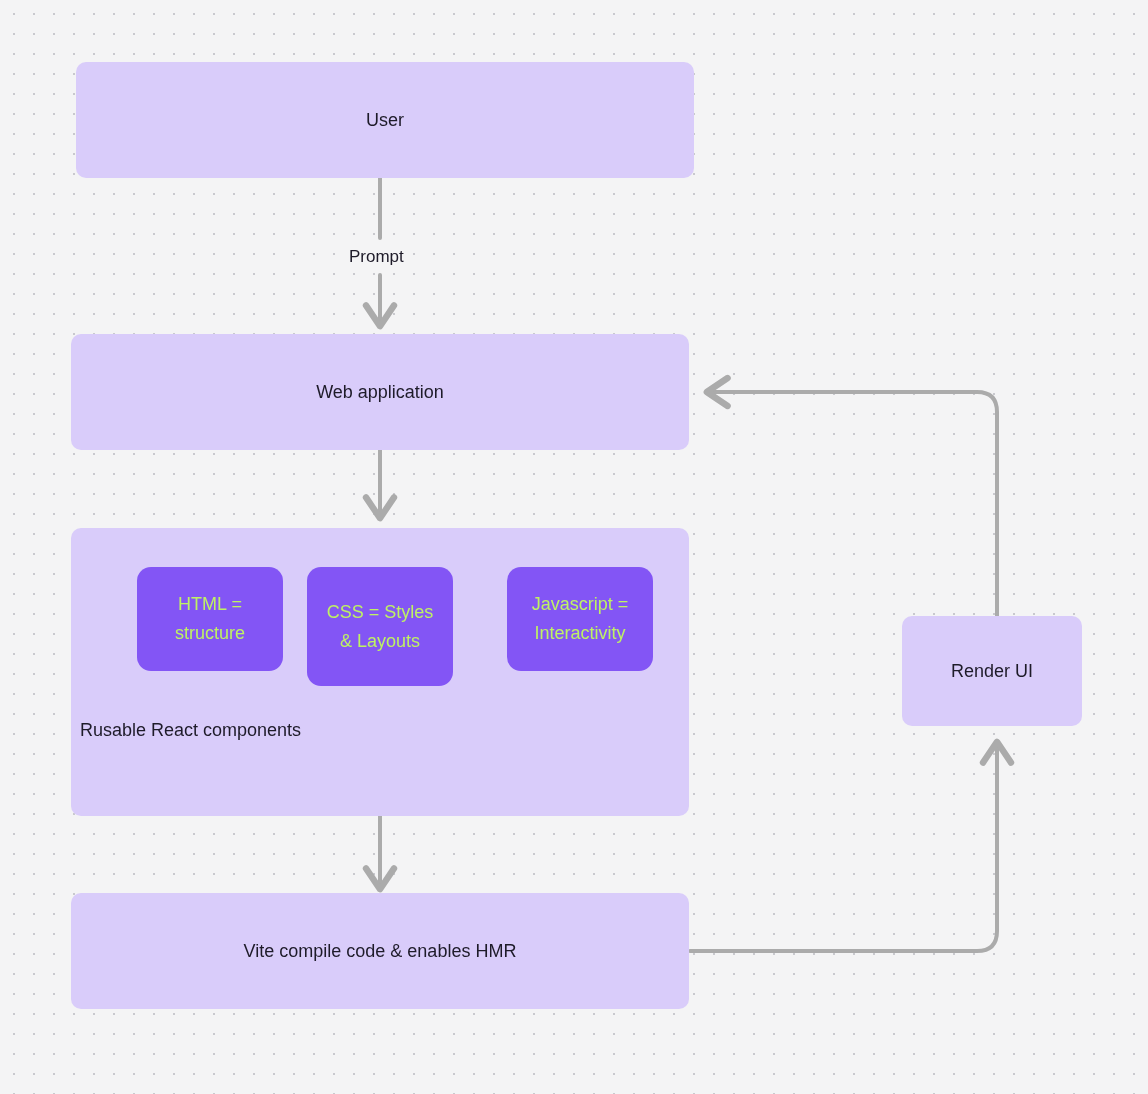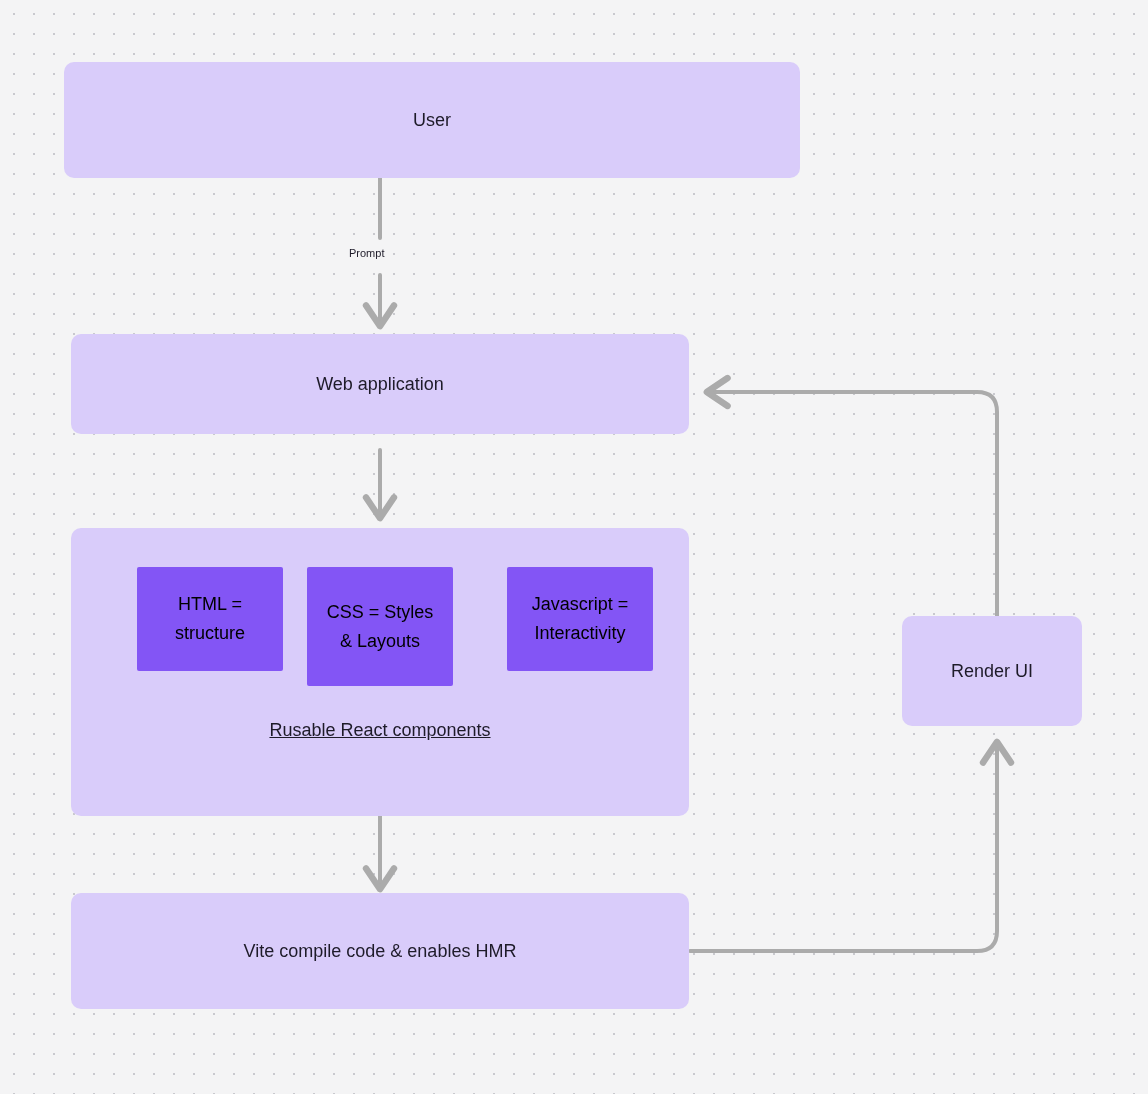--- a/index.html
+++ b/index.html
@@ -47,43 +47,41 @@
   }
   .group-node {
     position: absolute;
     box-sizing: border-box;
     border-radius: 10px;
     background: #D9CCFA;
   }
   .chip {
     position: absolute;
     box-sizing: border-box;
-    border-radius: 2px;
+    border-radius: 14px;
     background: #8355F5;
-    color: #000000;
+    color: #bef264;
     display: flex;
     align-items: center;
     justify-content: center;
     font-size: 18px;
     line-height: 1.6;
     text-align: center;
     white-space: pre-line;
   }
   .group-caption {
     position: absolute;
     font-size: 18px;
     color: #1E1B29;
-    text-align: center;
     width: 100%;
-    left: 0;
-    text-decoration: underline;
+    left: 9px;
   }
   .edge-label {
     position: absolute;
-    font-size: 11px;
+    font-size: 17px;
     color: #1E1B29;
     background: #F4F4F5;
     padding: 1px 6px;
     white-space: nowrap;
   }
 </style>
 </head>
 <body>
 
 <div id="canvas">
@@ -110,27 +108,27 @@
 
     <g>
       <path d="M690,951 L977,951 Q997,951 997,931 L997,745" fill="none" stroke="#ABABAB" stroke-width="4" stroke-linecap="round" stroke-linejoin="round" marker-end="url(#arrowhead)"></path>
     </g>
 
     <g>
       <path d="M997,616 L997,412 Q997,392 977,392 L710,392" fill="none" stroke="#ABABAB" stroke-width="4" stroke-linecap="round" stroke-linejoin="round" marker-end="url(#arrowhead)"></path>
     </g>
   </svg>
 
-  <div class="node" style="left:64px; top:62px; width:736px; height:116px;">
+  <div class="node" style="left:76px; top:62px; width:618px; height:116px;">
     <span class="node-label">User</span>
   </div>
 
   <div class="edge-label" style="left:343px; top:246px;">Prompt</div>
 
-  <div class="node" style="left:71px; top:334px; width:618px; height:100px;">
+  <div class="node" style="left:71px; top:334px; width:618px; height:116px;">
     <span class="node-label">Web application</span>
   </div>
 
   <div class="group-node" style="left:71px; top:528px; width:618px; height:288px;">
     <div class="chip" style="left:66px; top:39px; width:146px; height:104px;">
       <span>HTML =
 structure</span>
     </div>
     <div class="chip" style="left:236px; top:39px; width:146px; height:119px;">
       <span>CSS = Styles

